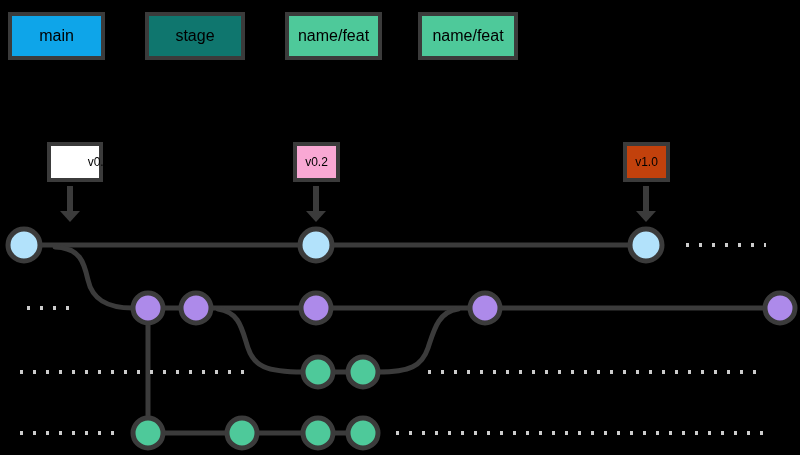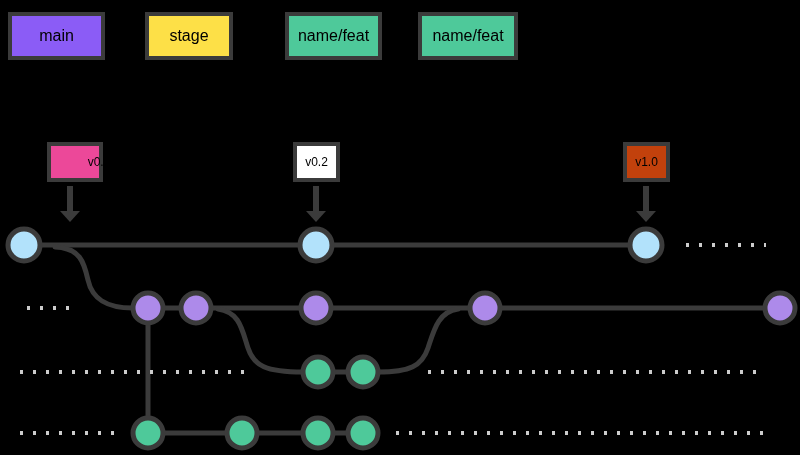--- a/index.html
+++ b/index.html
@@ -93,38 +93,38 @@
         <circle cx="318" cy="372" r="15" fill="#4ec99a" stroke="#3b3b3b" stroke-width="5"></circle>
         <circle cx="363" cy="372" r="15" fill="#4ec99a" stroke="#3b3b3b" stroke-width="5"></circle>
         <circle cx="148" cy="433" r="15" fill="#4ec99a" stroke="#3b3b3b" stroke-width="5"></circle>
         <circle cx="242" cy="433" r="15" fill="#4ec99a" stroke="#3b3b3b" stroke-width="5"></circle>
         <circle cx="318" cy="433" r="15" fill="#4ec99a" stroke="#3b3b3b" stroke-width="5"></circle>
         <circle cx="363" cy="433" r="15" fill="#4ec99a" stroke="#3b3b3b" stroke-width="5"></circle>
       </g>
   </svg>
 
   <div id="legend-layer">
-      <div class="legend-box" style="left: 8px; top: 12px; width: 97px; background: #8b5cf6;">
+      <div class="legend-box" style="left: 8px; top: 12px; width: 97px; background: #0ea5e9;">
         <span>main</span>
       </div>
-      <div class="legend-box" style="left: 145px; top: 12px; width: 88px; background: #fde047;">
+      <div class="legend-box" style="left: 145px; top: 12px; width: 100px; background: #0f766e;">
         <span>stage</span>
       </div>
       <div class="legend-box" style="left: 285px; top: 12px; width: 97px; background: rgb(78, 201, 154);">
         <span>name/feat</span>
       </div>
       <div class="legend-box" style="left: 418px; top: 12px; width: 100px; background: rgb(78, 201, 154);">
         <span>name/feat</span>
       </div>
     </div>
   <div id="tag-layer">
-      <div class="tag-box" style="left: 47px; top: 142px; background: #ec4899; padding-left: 48px;">
+      <div class="tag-box" style="left: 47px; top: 142px; background: #ffffff; padding-left: 48px;">
         <span>v0.1</span>
       </div>
-      <div class="tag-box" style="left: 293px; top: 142px; background: #ffffff;">
+      <div class="tag-box" style="left: 293px; top: 142px; background: #f9a8d4;">
         <span>v0.2</span>
       </div>
       <div class="tag-box" style="left: 623px; top: 142px; background: #c2410c;">
         <span>v1.0</span>
       </div>
     </div>
 
 </div>
 
 </body></html>

